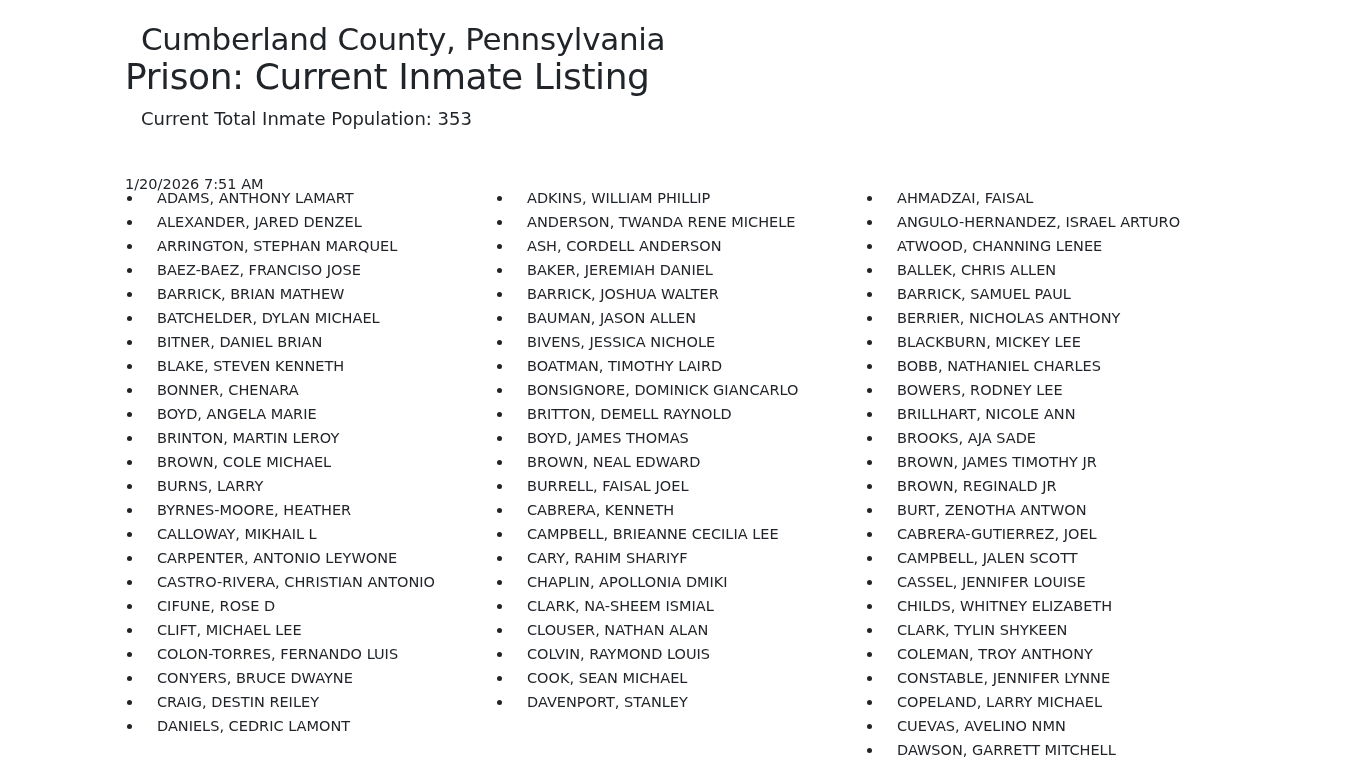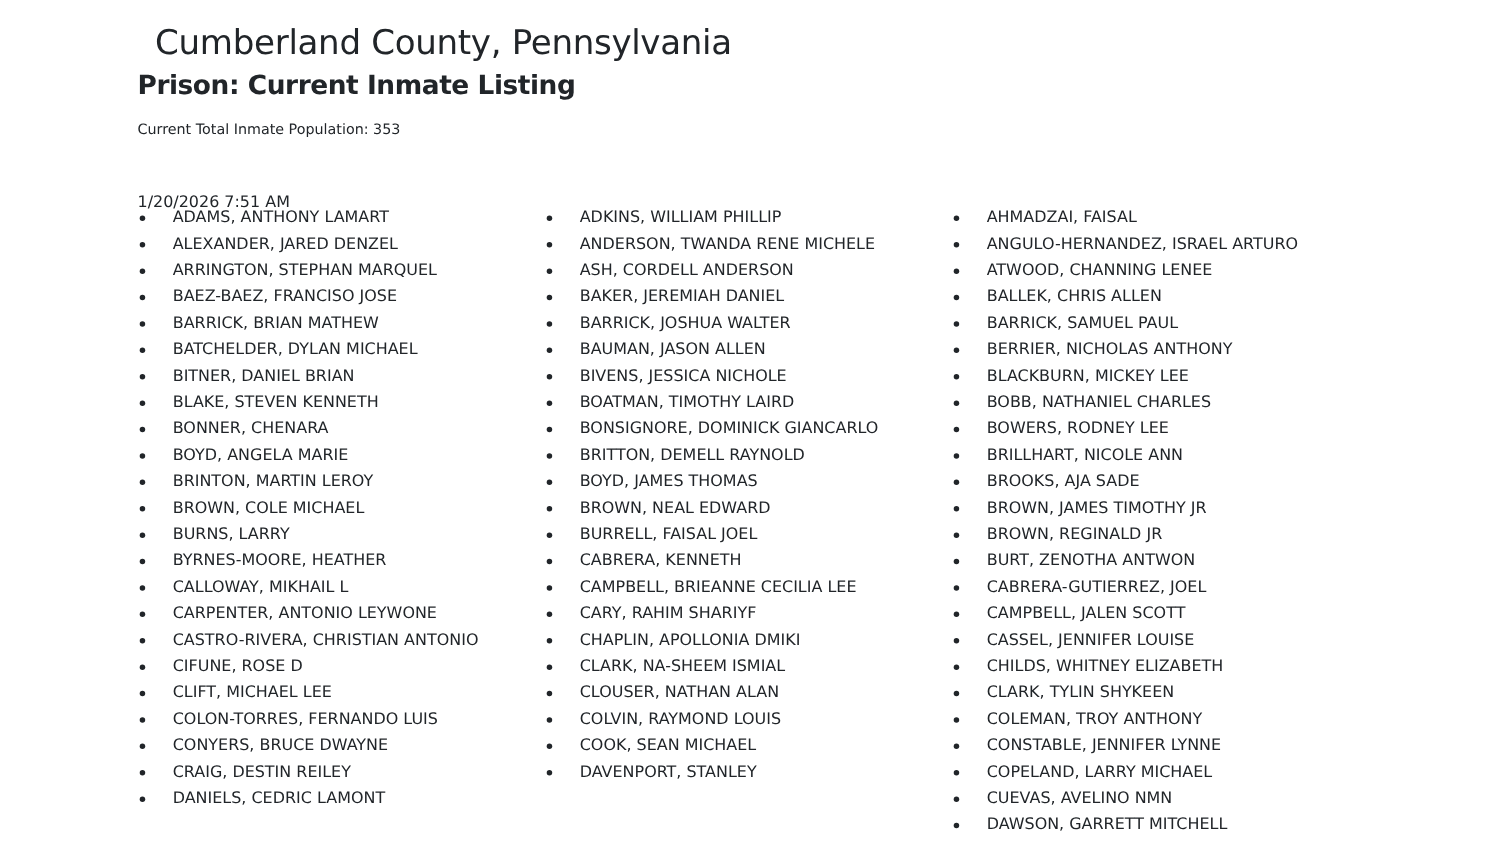--- a/index.html
+++ b/index.html
@@ -29,31 +29,31 @@
       font-weight: 500;
       line-height: 38px;
       white-space: nowrap;
       letter-spacing: -0.3px;
     }
     h2.listing {
       margin: 0;
       position: absolute;
       top: 54px;
       left: 0;
-      font-size: 24px;
-      font-weight: 700;
+      font-size: 36px;
+      font-weight: 400;
       line-height: 46px;
       white-space: nowrap;
       letter-spacing: -0.4px;
     }
     .population {
       position: absolute;
       top: 109px;
-      left: 0;
-      font-size: 13px;
+      left: 16px;
+      font-size: 18px;
       line-height: 20px;
       white-space: nowrap;
     }
     .timestamp {
       position: absolute;
       top: 149px;
       left: 0;
       font-size: 14.5px;
       line-height: 20px;
       white-space: nowrap;

